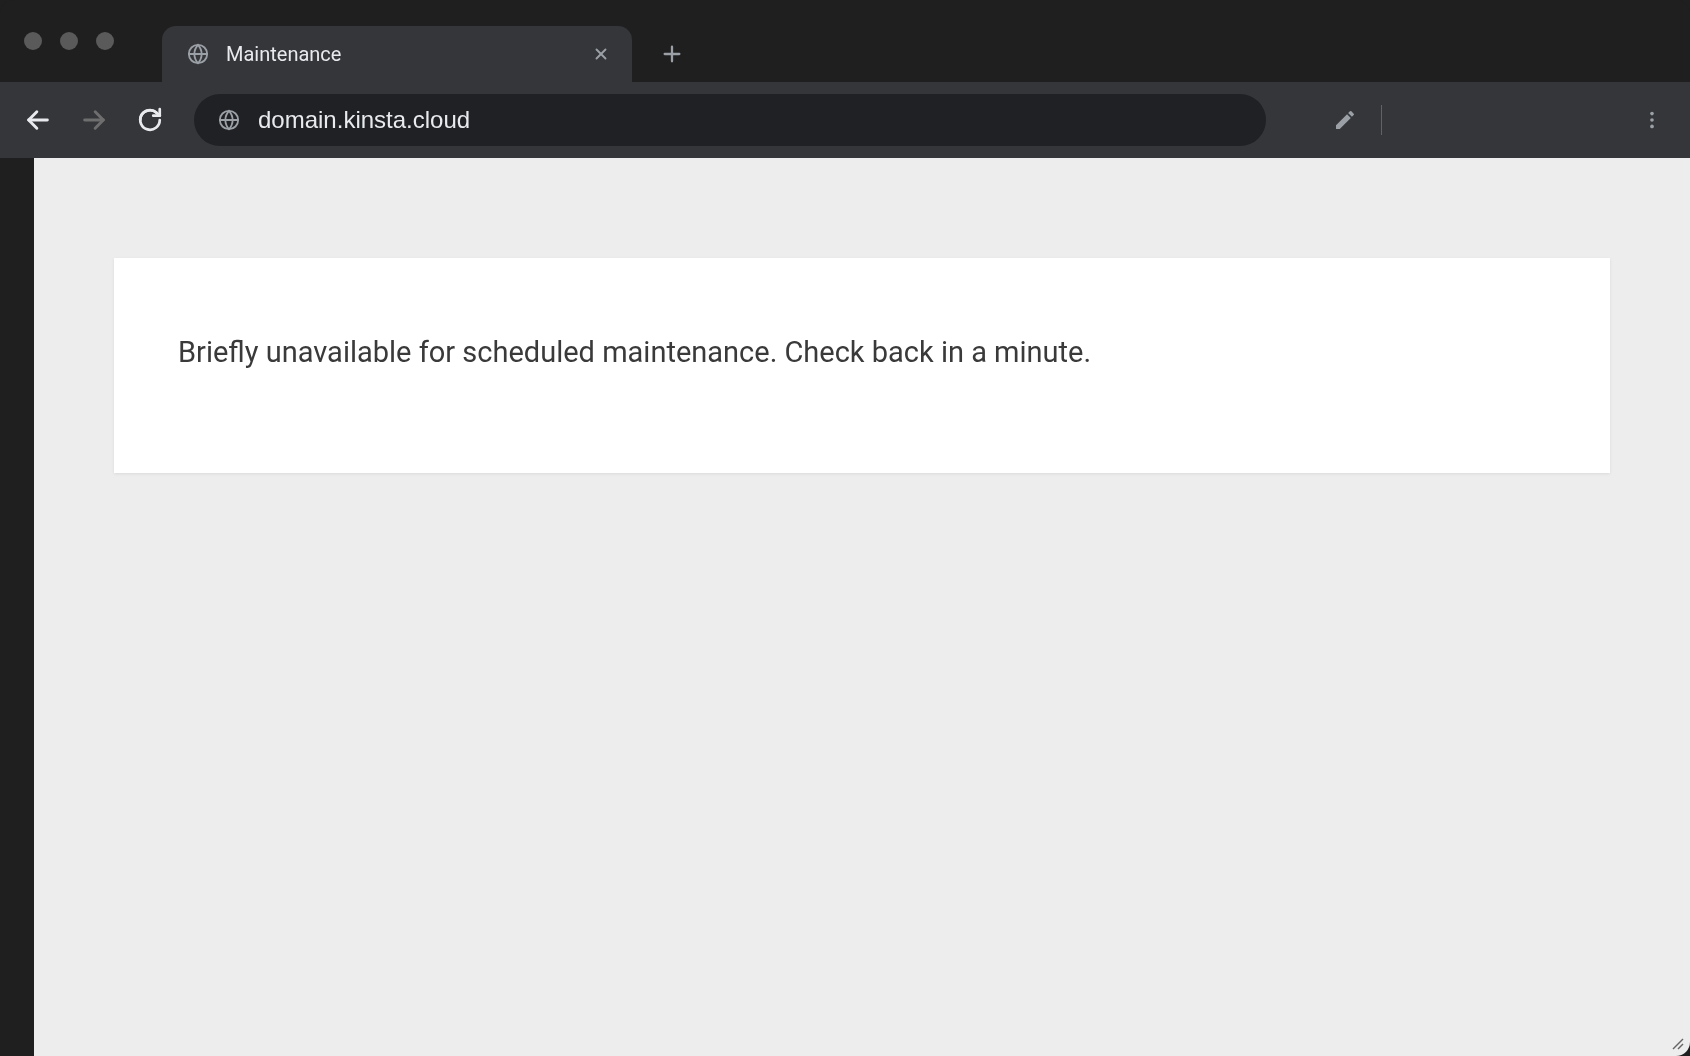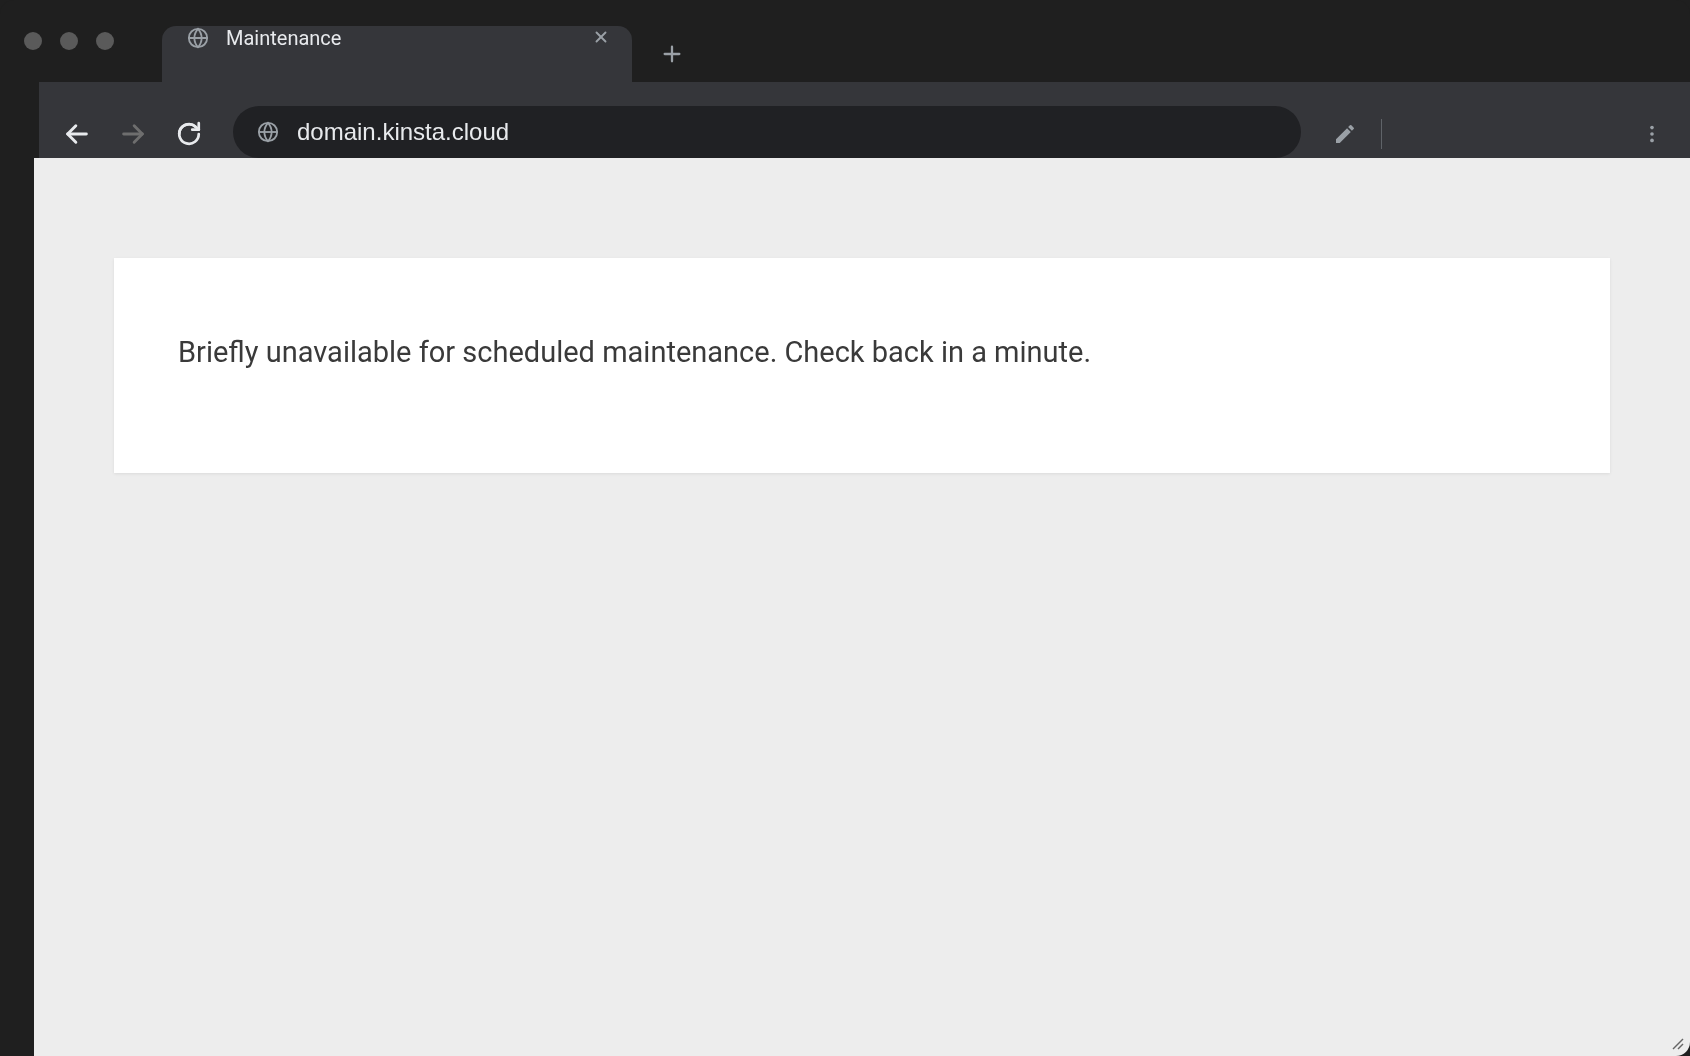--- a/index.html
+++ b/index.html
@@ -47,21 +47,21 @@
       height: 100%;
       gap: 0;
     }
     
     .tab {
       background: #35363a;
       height: 56px;
       min-width: 470px;
       border-radius: 14px 14px 0 0;
       display: flex;
-      align-items: flex-start;
+      align-items: center;
       padding: 0 20px 0 24px;
       gap: 16px;
       position: relative;
     }
     
     .tab-favicon {
       width: 24px;
       height: 24px;
       display: flex;
       align-items: center;
@@ -97,24 +97,23 @@
       color: #9aa0a6;
       cursor: pointer;
       border-radius: 50%;
     }
     
     
     .toolbar {
       height: 76px;
       background: #35363a;
       display: flex;
-      align-items: flex-end;
+      align-items: center;
       padding: 0 14px;
       gap: 8px;
-      margin-left: 39px;
     }
     
     .nav-button {
       width: 48px;
       height: 48px;
       display: flex;
       align-items: center;
       justify-content: center;
       color: #e8eaed;
       cursor: pointer;

